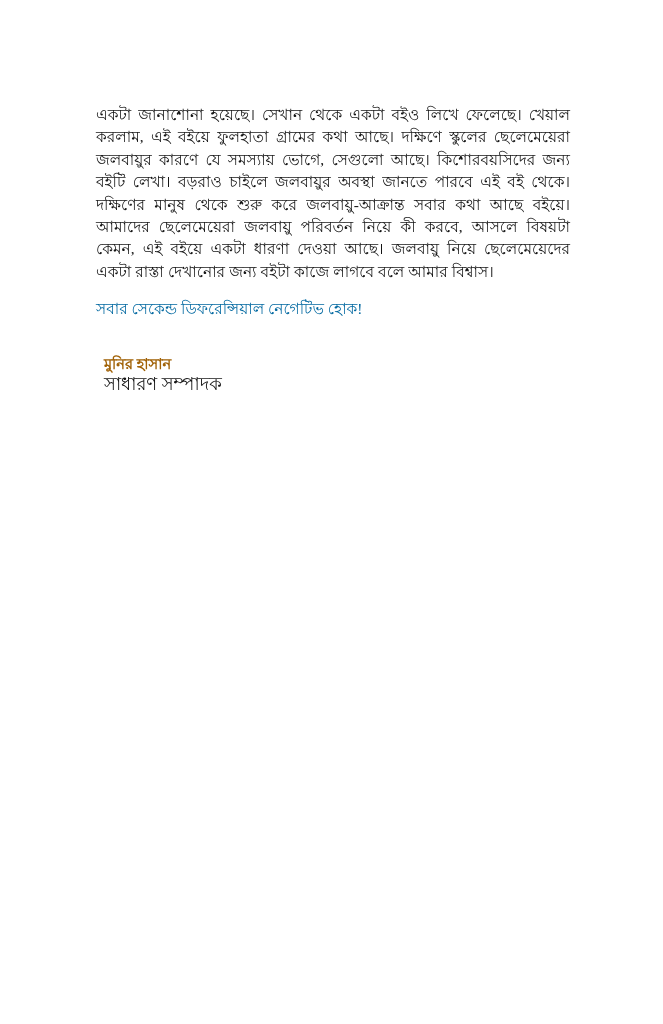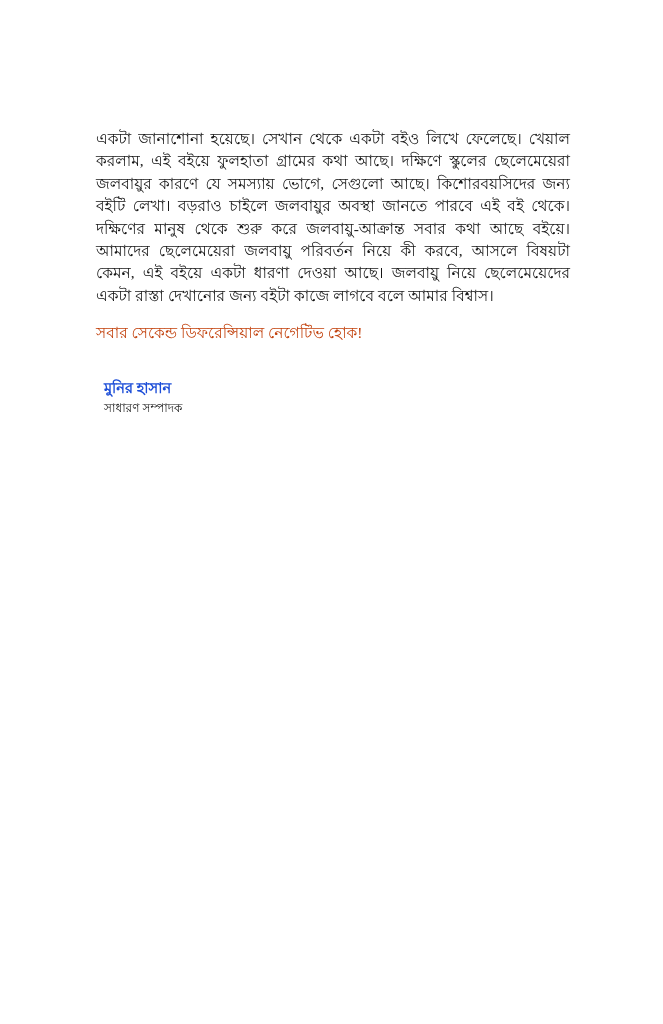--- a/index.html
+++ b/index.html
@@ -20,60 +20,60 @@
     height: 1024px;
     margin: 0 auto;
     background: #ffffff;
     overflow: hidden;
     box-sizing: border-box;
   }
 
   .content {
     position: absolute;
     left: 96px;
-    top: 128px;
+    top: 104px;
     width: 474px;
   }
 
   .body-paragraph {
     margin: 0;
     font-size: 15.4px;
     line-height: 22.4px;
     text-align: justify;
     text-justify: inter-word;
     word-spacing: 0.2px;
     color: #141414;
   }
 
   .closing-line {
     margin: 0;
     margin-top: 15px;
     font-size: 15.4px;
     line-height: 22.4px;
     text-align: left;
-    color: #c2410c;
+    color: #0369a1;
   }
 
   .signature-block {
     margin-top: 33px;
     padding-left: 8px;
   }
 
   .signature-name {
     margin: 0;
     font-size: 14.6px;
     line-height: 20px;
     font-weight: bold;
-    color: #1d4ed8;
+    color: #a16207;
   }
 
   .signature-role,
   .signature-org {
     margin: 0;
-    font-size: 12px;
+    font-size: 18px;
     line-height: 20.5px;
     font-weight: normal;
     color: #141414;
   }
 </style>
 </head>
 <body>
 
 <div class="page">
   <div class="content">

